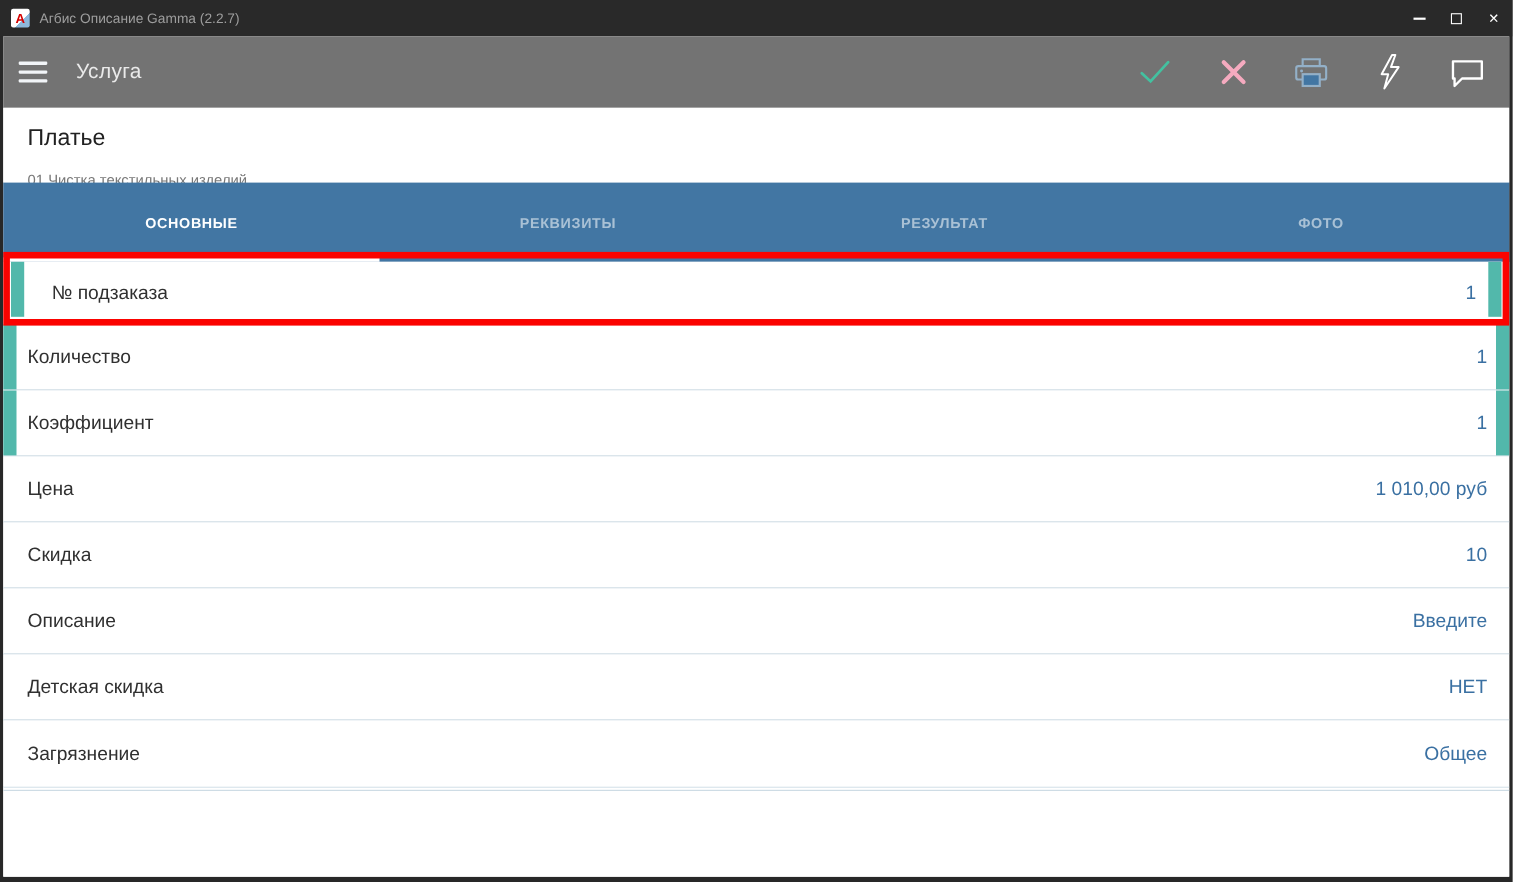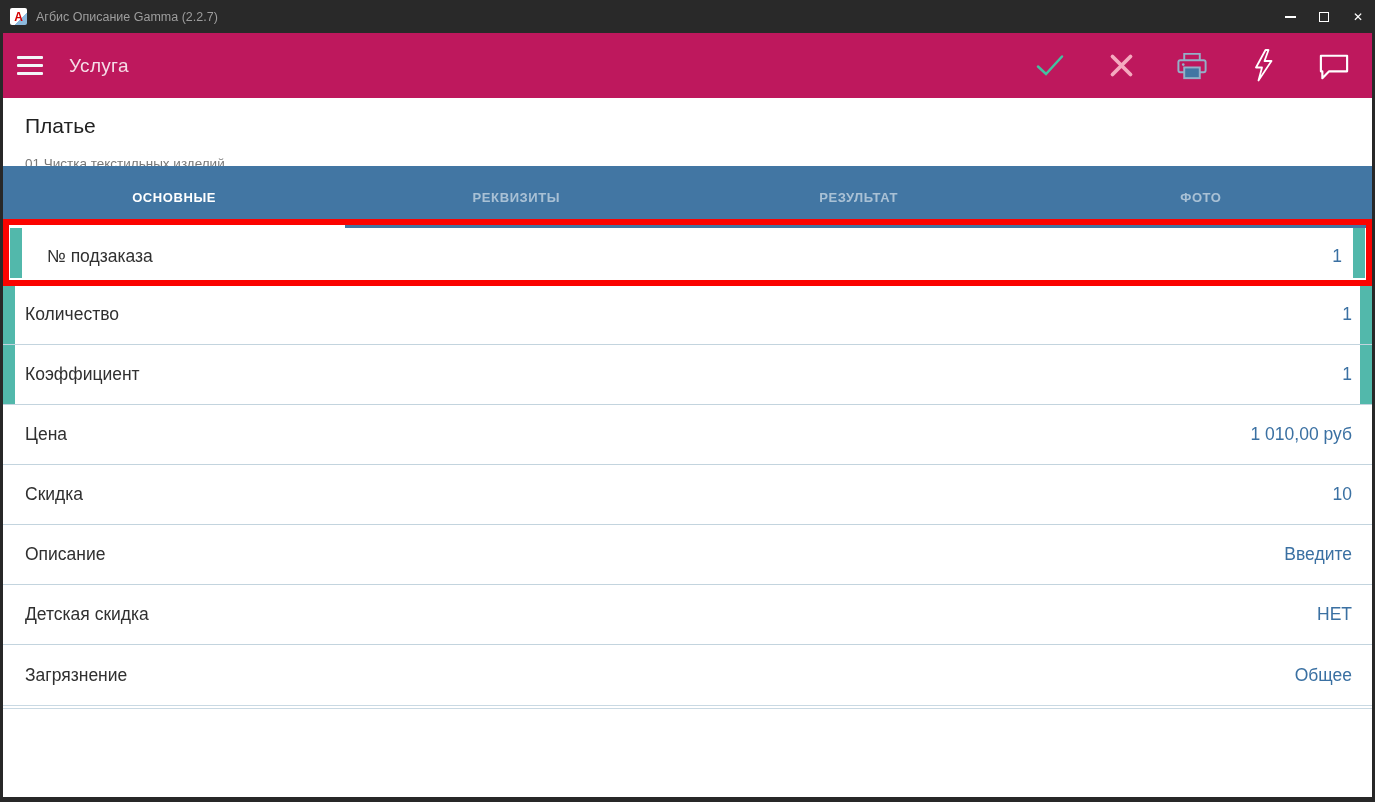--- a/index.html
+++ b/index.html
@@ -16,35 +16,35 @@
   .win-controls { margin-left:auto; display:flex; height:33px; }
   .win-btn { width:34px; height:33px; display:flex; align-items:center; justify-content:center; cursor:default; }
   .glyph-min { width:11px; height:2px; background:#ffffff; }
   .glyph-max { width:10px; height:10px; border:1.5px solid #ffffff; }
   .glyph-close { color:#ffffff; font-size:12px; line-height:1; }
 
   
   .content { position:absolute; top:33px; left:3px; right:3px; bottom:5px; background:#ffffff; display:flex; flex-direction:column; }
 
   
-  .toolbar { height:65px; background:#be185d; display:flex; align-items:center; flex:none; }
+  .toolbar { height:65px; background:#737373; display:flex; align-items:center; flex:none; }
   .menu-button { width:54px; height:65px; display:flex; align-items:center; justify-content:center; cursor:pointer; }
   .hamburger { width:26px; }
   .hamburger div { height:3px; background:#f2f5f8; margin:5px 0; border-radius:1px; }
   .toolbar-title { color:rgba(255,255,255,0.85); font-size:19px; margin-left:12px; letter-spacing:0.3px; }
   .toolbar-actions { margin-left:auto; display:flex; align-items:center; gap:37px; padding-right:21px; }
   .tb-btn { width:34px; height:40px; display:flex; align-items:center; justify-content:center; cursor:pointer; }
 
   
   .header { height:68px; background:#ffffff; padding:14px 0 0 22px; flex:none; }
   .header-title { font-size:21px; color:#212121; line-height:1.3; }
   .header-subtitle { font-size:13.5px; color:#787878; margin-top:17px; }
 
   
-  .tabbar { height:62px; background:#4276a3; display:flex; flex:none; }
+  .tabbar { height:72px; background:#4276a3; display:flex; flex:none; }
   .tab { flex:1; display:flex; align-items:center; justify-content:center; position:relative;
          color:rgba(255,255,255,0.55); font-size:13px; font-weight:bold; letter-spacing:0.6px; cursor:pointer; }
   .tab.active { color:#ffffff; }
   .tab.active .tab-indicator { position:absolute; left:0; right:0; bottom:0; height:4px; background:#ffffff; }
 
   
   .rows { position:relative; flex:none; }
   .row { height:60px; background:#ffffff; display:flex; align-items:center; justify-content:space-between;
          padding:0 20px 0 22px; border-bottom:1px solid #c3d4de; position:relative; cursor:pointer; }
   .row.first { height:57px; border-bottom:none; padding-left:44px; padding-right:30px; }

